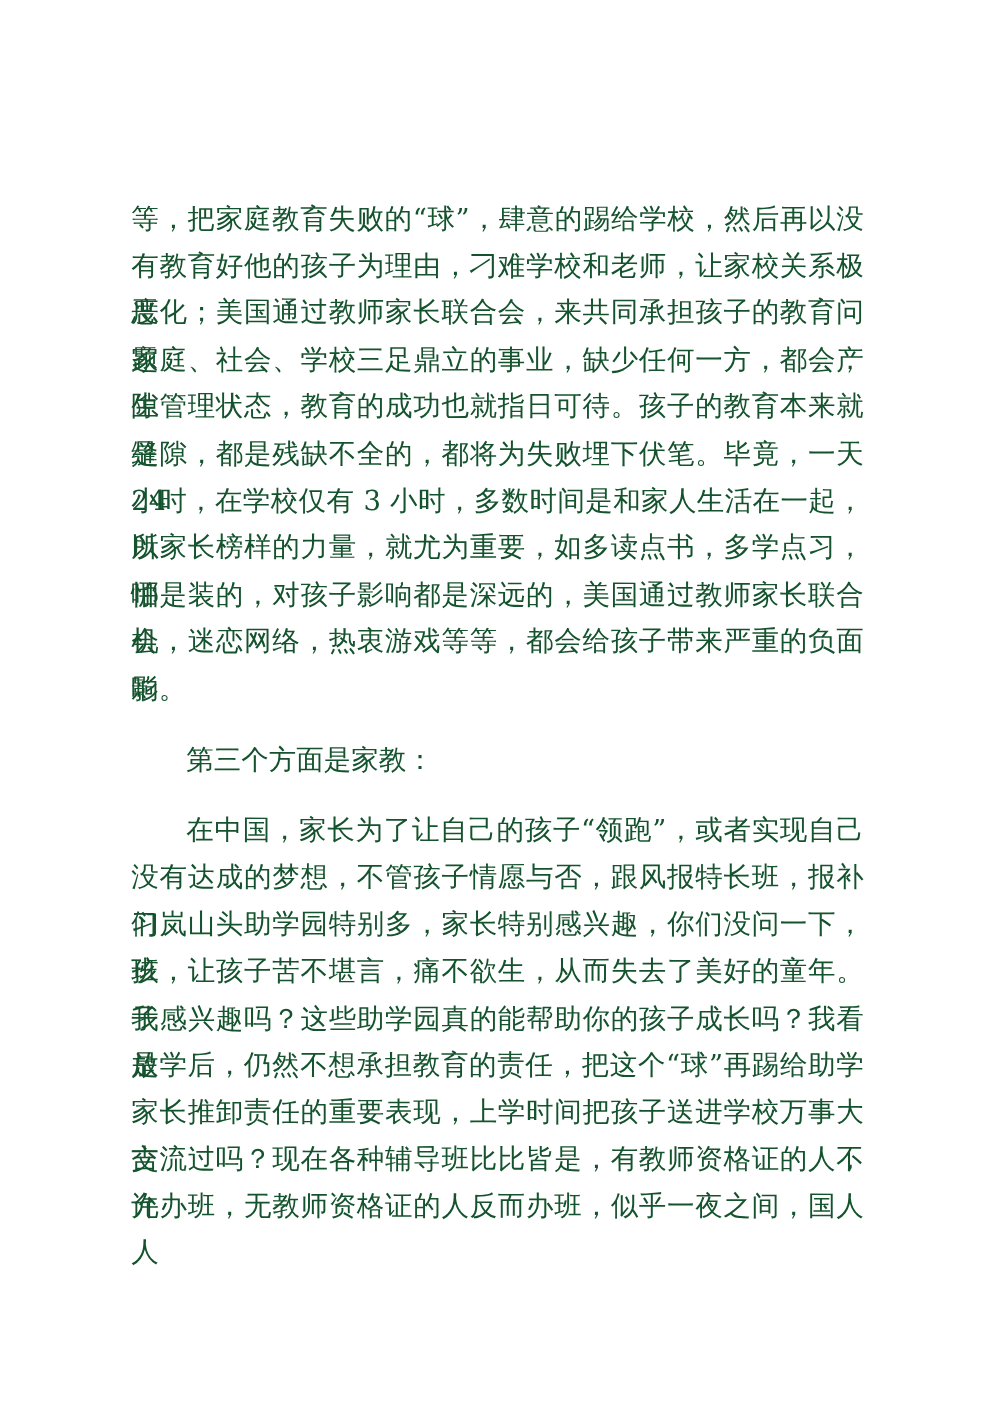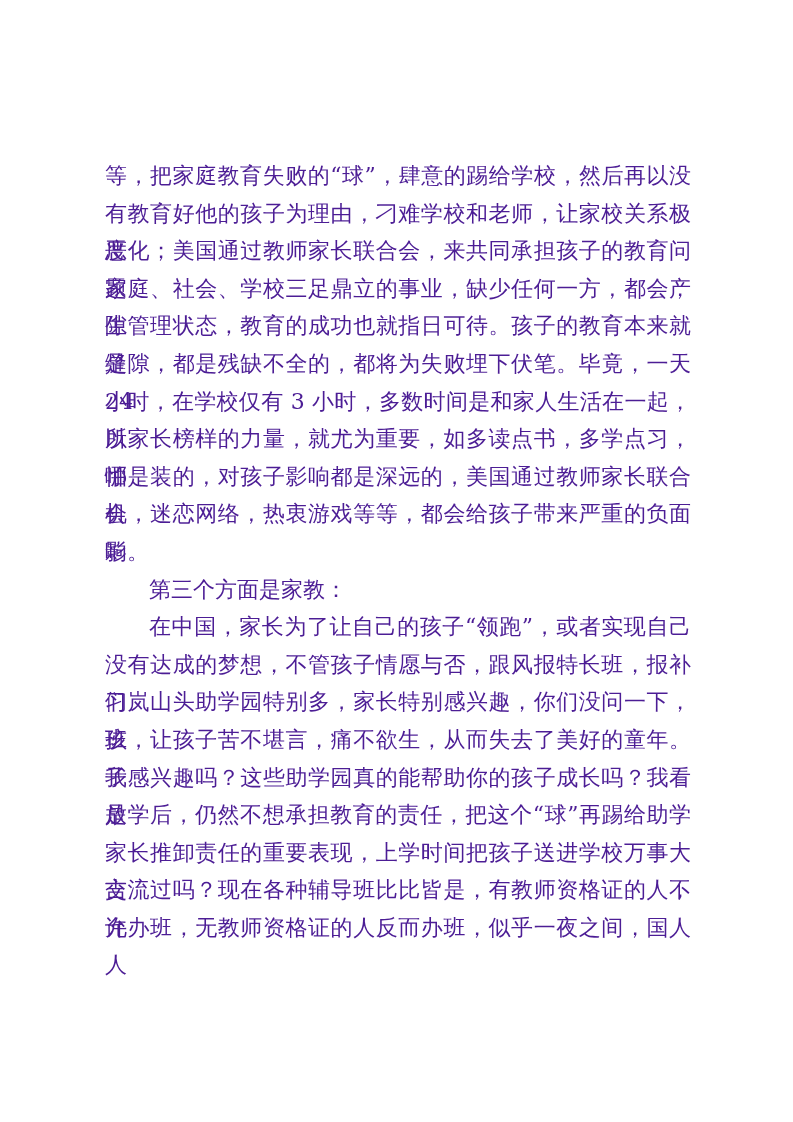--- a/index.html
+++ b/index.html
@@ -15,39 +15,40 @@
     overflow: hidden;
     font-family: "DejaVu Serif", serif;
   }
   .textblock {
     position: absolute;
     left: 105px;
     top: 157px;
     width: 586px;
     font-size: 22px;
     line-height: 37.6px;
-    color: #4c1d95;
+    color: #14532d;
     font-weight: 400;
     letter-spacing: 0;
   }
   .line {
     height: 37.6px;
     white-space: nowrap;
     overflow: visible;
   }
   
   .line.j {
     white-space: normal;
     text-align: justify;
     text-align-last: justify;
     text-justify: inter-character;
   }
   
   .line.ind {
     padding-left: 44px;
+    margin-top: 19px;
   }
 </style>
 </head>
 <body>
 
 <div class="page">
   <div class="textblock">
 
     <div class="line j">等，把家庭教育失败的“球”，肆意的踢给学校，然后再以没</div>
     <div class="line j">有教育好他的孩子为理由，刁难学校和老师，让家校关系极度</div>

